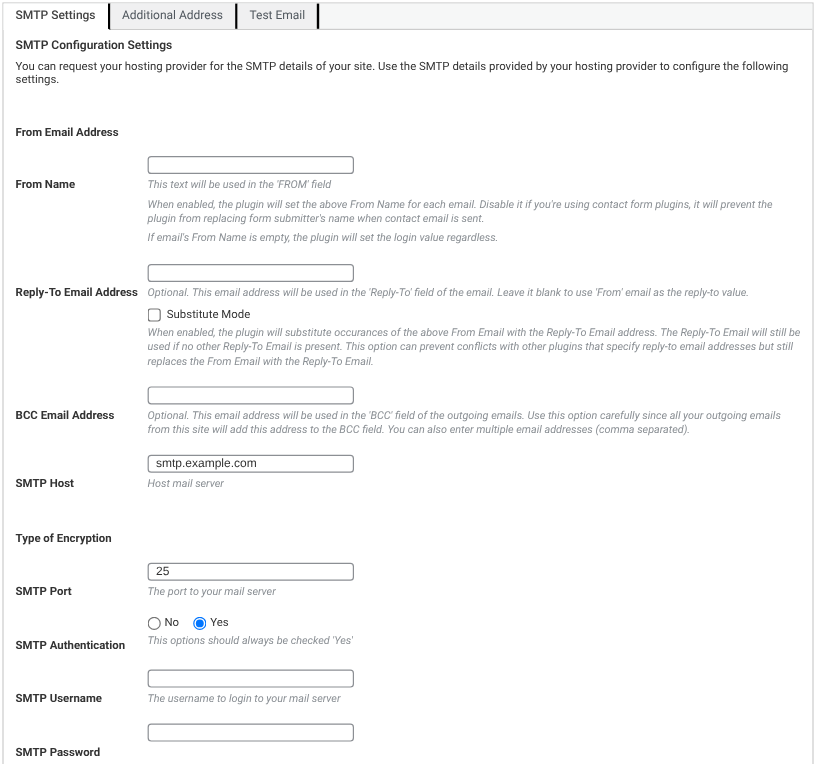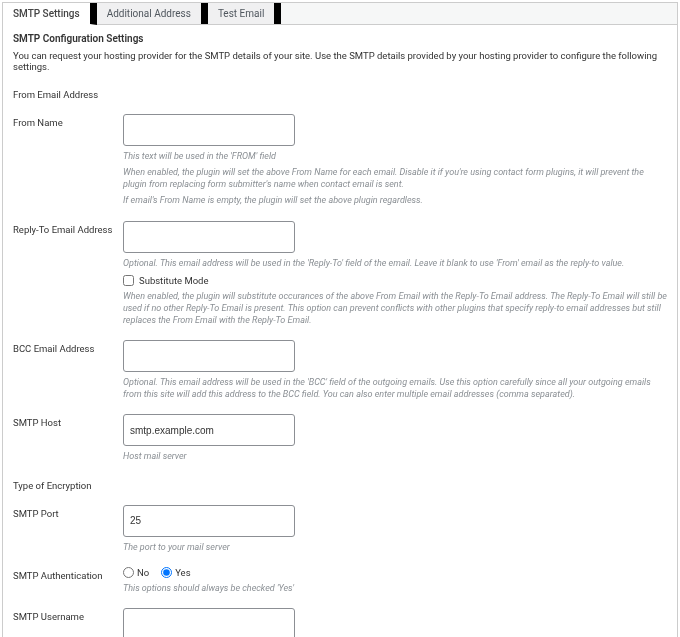--- a/index.html
+++ b/index.html
@@ -16,21 +16,21 @@
   }
   
   .tabs {
     display: flex;
     border-bottom: 1px solid #ccc;
     background: #f6f7f7;
   }
   .tab {
     padding: 5px 10px;
     font-size: 10px;
-    border-right: 7px solid #000000;
+    border-right: 2px solid #000000;
     background: #f0f0f1;
     color: #50575e;
     cursor: pointer;
     white-space: nowrap;
   }
   .tab.active {
     background: #fff;
     border-bottom: 1px solid #fff;
     margin-bottom: -1px;
     color: #444;
@@ -52,31 +52,32 @@
     margin-bottom: 14px;
   }
   .row {
     display: flex;
     margin-bottom: 14px;
   }
   .row-label {
     width: 110px;
     flex: 0 0 110px;
     font-size: 9.5px;
-    font-weight: 400;
+    font-weight: 700;
     color: #333;
     padding-top: 3px;
+    margin-top: 16px;
   }
   .row-body {
     flex: 1;
     min-width: 0;
   }
   .text-input {
     width: 172px;
-    height: 32px;
+    height: 15px;
     border: 1px solid #8c8f94;
     border-radius: 3px;
     padding: 1px 6px;
     font-size: 10px;
     color: #333;
     background: #fff;
   }
   .desc {
     font-size: 9px;
     color: #8a8f94;
@@ -131,21 +132,21 @@
     <div class="row">
       <div class="row-label">From Email Address</div>
     </div>
 
     <div class="row">
       <div class="row-label">From Name</div>
       <div class="row-body">
         <input class="text-input" type="text" value="" style="">
         <div class="desc">This text will be used in the 'FROM' field</div>
         <div class="desc">When enabled, the plugin will set the above From Name for each email. Disable it if you're using contact form plugins, it will prevent the plugin from replacing form submitter's name when contact email is sent.</div>
-        <div class="desc">If email's From Name is empty, the plugin will set the above plugin regardless.</div>
+        <div class="desc">If email's From Name is empty, the plugin will set the login value regardless.</div>
       </div>
     </div>
 
     <div class="row">
       <div class="row-label">Reply-To Email Address</div>
       <div class="row-body">
         <input class="text-input" type="text" value="" style="">
         <div class="desc">Optional. This email address will be used in the 'Reply-To' field of the email. Leave it blank to use 'From' email as the reply-to value.</div>
         <div class="check-line">
           <input type="checkbox" style="">

